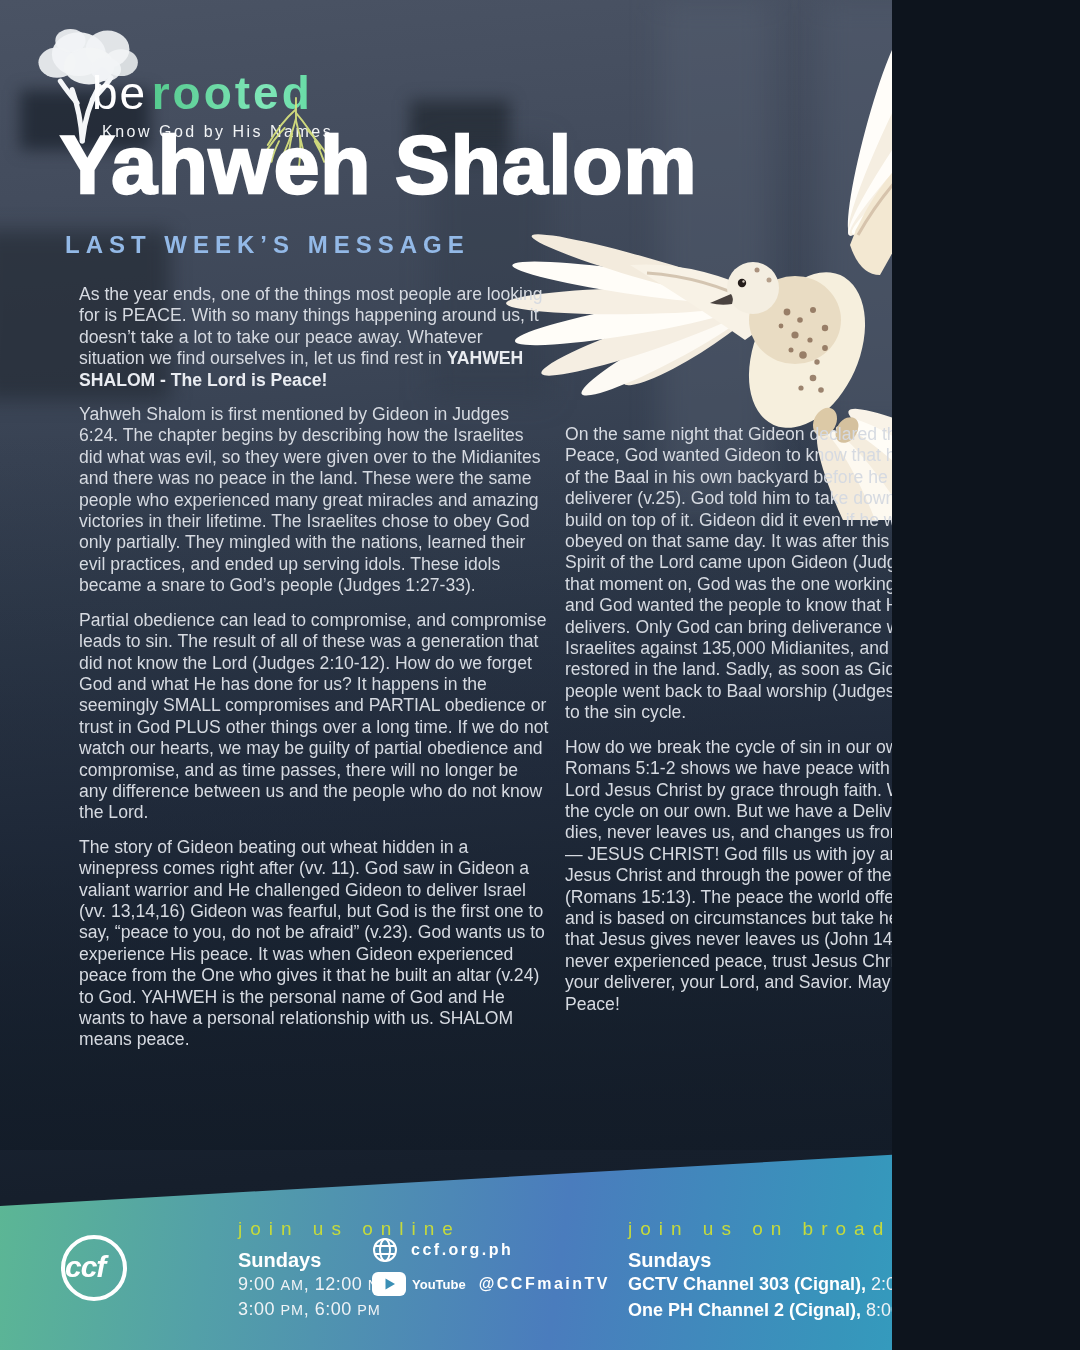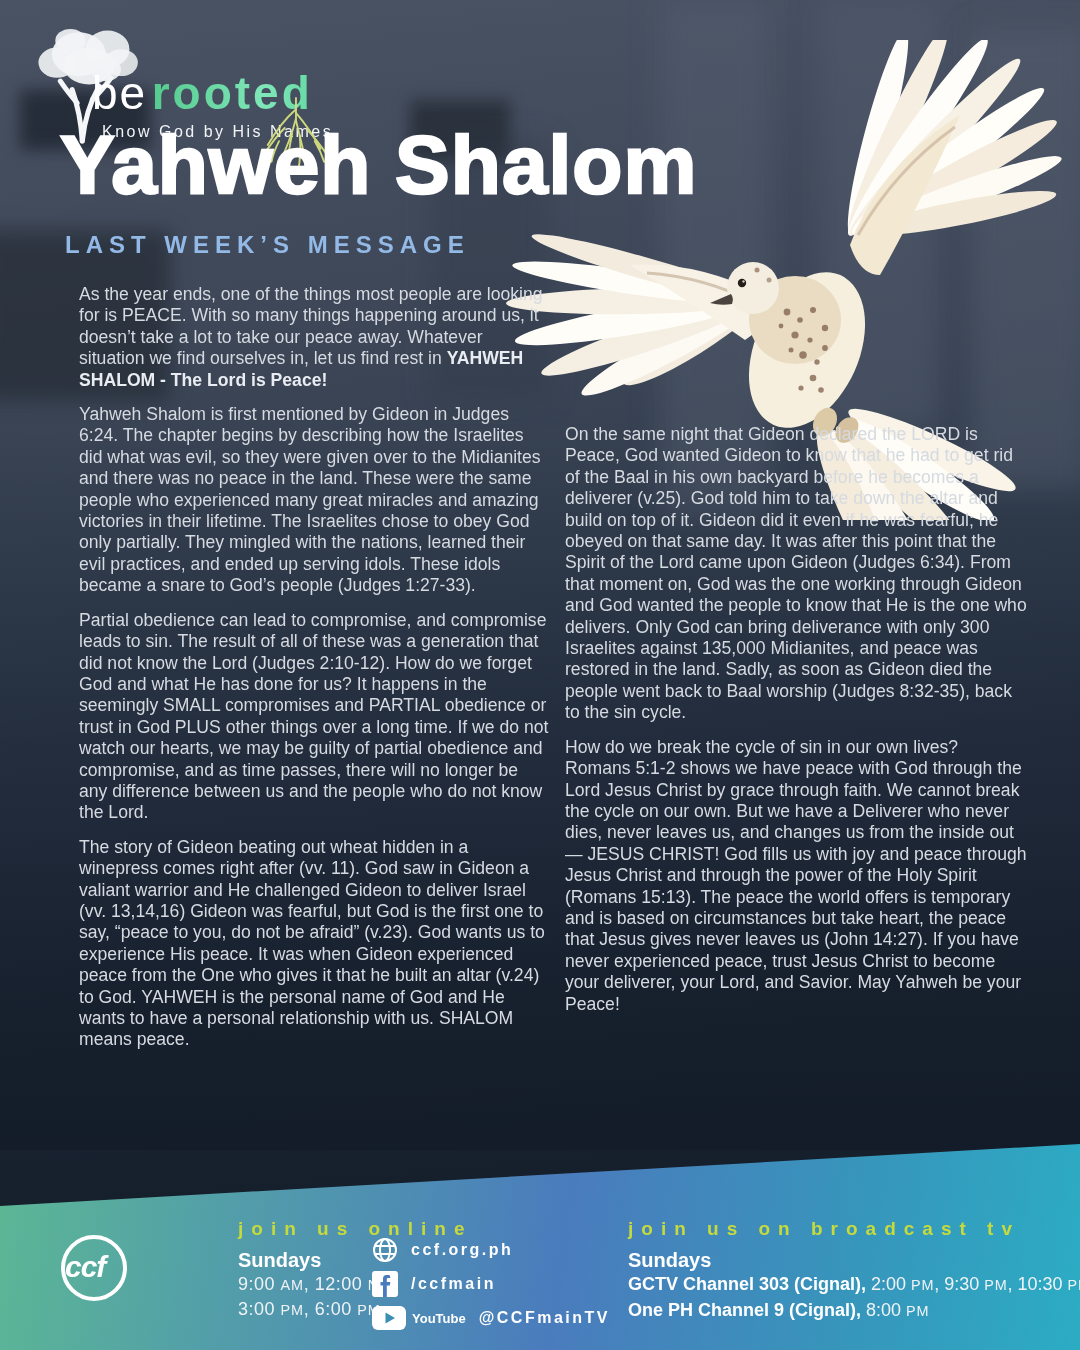--- a/index.html
+++ b/index.html
@@ -1,17 +1,17 @@
 <!DOCTYPE html>
 <html><head>
 <meta charset="utf-8">
 <style>
   html,body{margin:0;padding:0;background:#0d141d;}
   .poster{
-    position:relative;width:1080px;height:1350px;overflow:hidden;
+    position:relative;width:892px;height:1350px;overflow:hidden;
     font-family:"Liberation Sans",sans-serif;
     background:linear-gradient(175deg,#4a5364 0%,#434c5d 14%,#3b4556 28%,#2f3a4b 44%,#242e40 58%,#1b2534 72%,#161f2c 84%,#131c28 100%);
   }
   
   .bg-shape{position:absolute;filter:blur(14px);}
   .bs1{left:660px;top:0;width:110px;height:520px;background:#57617366;}
   .bs2{left:820px;top:0;width:120px;height:430px;background:#515b6e80;}
   .bs3{left:970px;top:30px;width:120px;height:460px;background:#5a647566;}
   .bs4{left:20px;top:90px;width:130px;height:60px;background:#1d242fcc;filter:blur(8px);}
   .bs5{left:410px;top:100px;width:100px;height:60px;background:#20272fb3;filter:blur(8px);}
@@ -44,21 +44,21 @@
   .col-left{left:79px;top:284px;width:470px;}
   .col-right{left:565px;top:424px;width:462px;}
 
   
   .footer-band{position:absolute;left:0;top:1140px;width:1080px;height:210px;
     background:linear-gradient(98deg,#5cb794 0%,#53a0a8 20%,#4a7cbd 52%,#3795bb 78%,#2cacc4 100%);
     clip-path:polygon(0 66px,1080px 4px,1080px 210px,0 210px);}
   .ccf-logo{position:absolute;left:61px;top:95px;width:58px;height:58px;border:4px solid #ffffff;border-radius:50%;
     display:flex;align-items:center;}
   .ccf-logo span{color:#ffffff;font-size:30px;font-weight:700;font-style:italic;letter-spacing:-1px;transform:translateY(-1px);}
-  .f-heading{color:#c6da3b;font-size:19px;font-weight:700;letter-spacing:8px;white-space:nowrap;}
+  .f-heading{color:#c6da3b;font-size:19px;font-weight:400;letter-spacing:8px;white-space:nowrap;}
   .f-col-online{position:absolute;left:238px;top:78px;}
   .f-col-broadcast{position:absolute;left:628px;top:78px;}
   .f-day{color:#ffffff;font-size:20px;font-weight:700;margin-top:9px;}
   .f-times{color:#f0f3f6;font-size:18px;line-height:24px;letter-spacing:0.5px;}
   .f-lines{color:#f0f3f6;font-size:18px;line-height:24.5px;white-space:nowrap;}
   .f-lines .b{font-weight:700;color:#ffffff;}
   .sc{font-size:0.8em;letter-spacing:0.8px;text-align:center;}
   .f-links{position:absolute;left:372px;top:93px;}
   .link-row{display:flex;align-items:center;height:34px;color:#ffffff;}
   .link-row .lbl{font-size:16px;font-weight:700;letter-spacing:2.5px;margin-left:13px;white-space:nowrap;}
@@ -218,39 +218,32 @@
         <svg class="icon-svg" width="26" height="26" viewBox="0 0 26 26" aria-hidden="true">
           <g stroke="#ffffff" stroke-width="2" fill="none">
             <circle cx="13" cy="13" r="11"></circle>
             <ellipse cx="13" cy="13" rx="5" ry="11"></ellipse>
             <path d="M2.5 9 H23.5 M2.5 17 H23.5"></path>
           </g>
         </svg>
         <span class="lbl">ccf.org.ph</span>
       </div>
       <div class="link-row">
-        <svg class="icon-svg" width="26" height="26" viewBox="0 0 26 26" aria-hidden="true">
-          <rect x="0" y="0" width="26" height="26" rx="3" fill="#ffffff"></rect>
-          <path d="M17.5 4 h-3 c-2.2 0-3.5 1.4-3.5 3.6 V11 H8.5 v3.5 H11 V26 h3.8 V14.5 h3 l0.5-3.5 h-3.5 V8.2 c0-0.8 0.4-1.2 1.2-1.2 h2.5 Z" fill="#4a7cbd"></path>
-        </svg>
-        <span class="lbl">/ccfmain</span>
-      </div>
-      <div class="link-row">
         <svg class="icon-svg" width="34" height="24" viewBox="0 0 34 24" aria-hidden="true">
           <rect x="0" y="0" width="34" height="24" rx="6" fill="#ffffff"></rect>
           <path d="M13.5 6.5 L23 12 L13.5 17.5 Z" fill="#3b8fb5"></path>
         </svg>
         <span class="yt-brand">YouTube</span>
         <span class="lbl">@CCFmainTV</span>
       </div>
     </div>
 
     <div class="f-col-broadcast">
       <div class="f-heading">join us on broadcast tv</div>
       <div class="f-day">Sundays</div>
       <div class="f-lines">
           <div><span class="b">GCTV Channel 303 (Cignal),</span><span> 2:00 <span class="sc">PM</span>, 9:30 <span class="sc">PM</span>, 10:30 <span class="sc">PM</span></span></div>
-          <div><span class="b">One PH Channel 9 (Cignal),</span><span> 8:00 <span class="sc">PM</span></span></div>
+          <div><span class="b">One PH Channel 2 (Cignal),</span><span> 8:00 <span class="sc">PM</span></span></div>
         </div>
     </div>
   </div>
 
 </div>
 
 </body></html>

